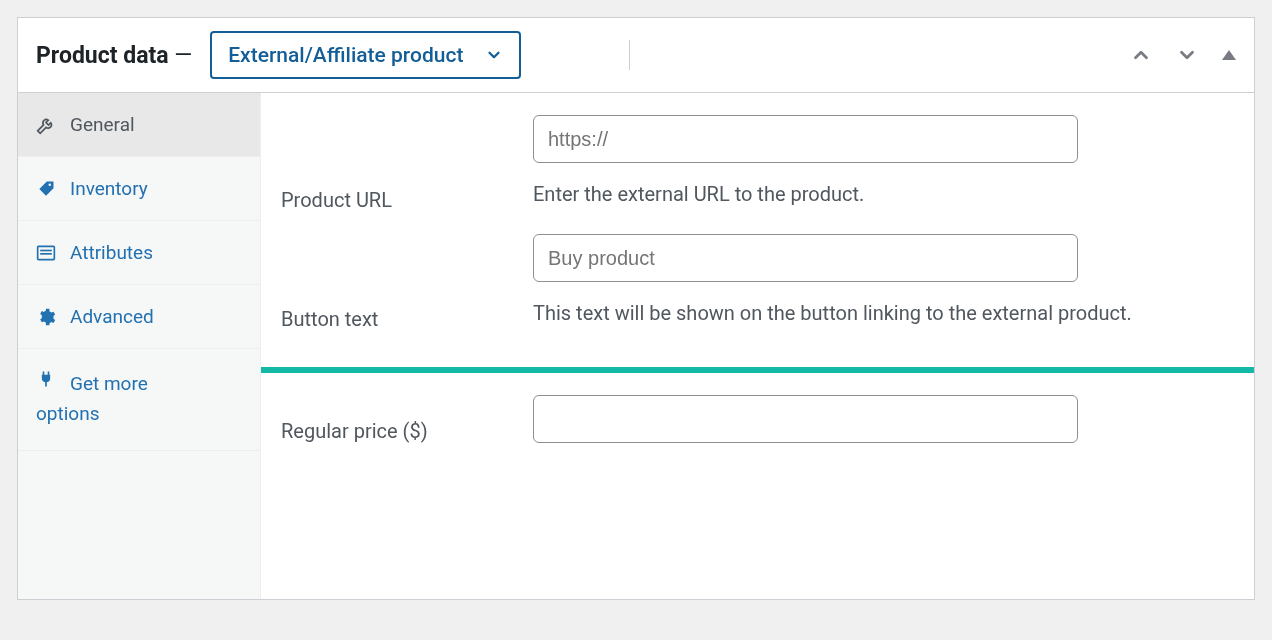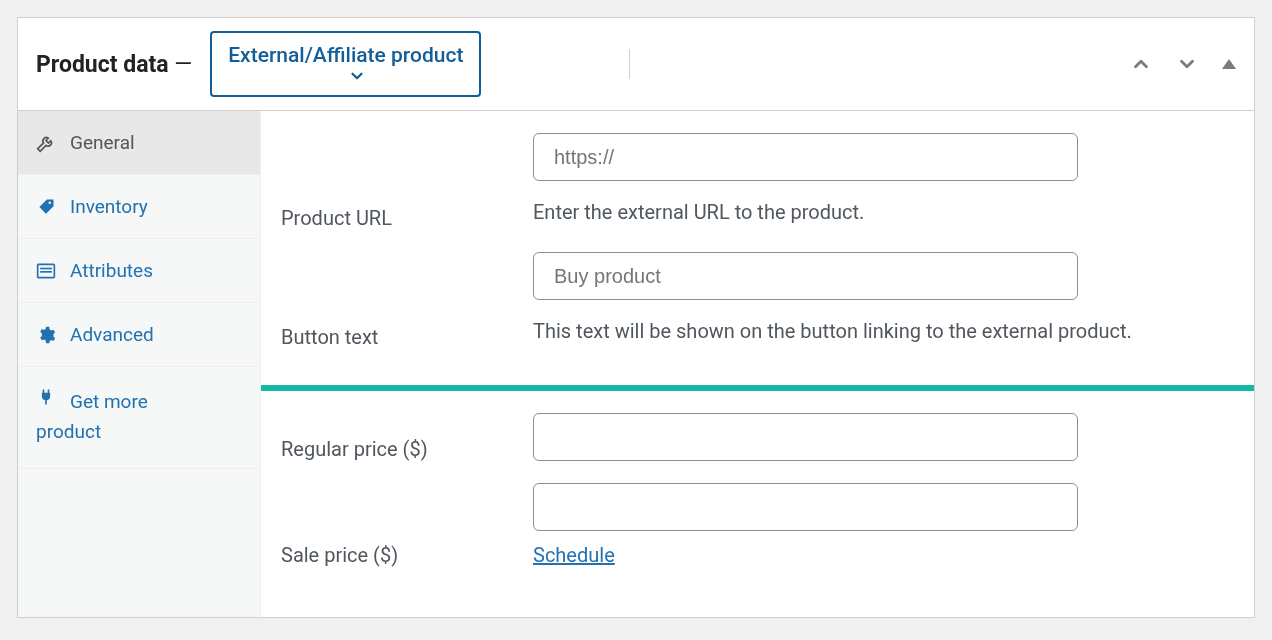--- a/index.html
+++ b/index.html
@@ -38,21 +38,20 @@
       display: flex;
       align-items: center;
       border: 2px solid #135e96;
       border-radius: 4px;
       padding: 10px 16px;
       color: #135e96;
       font-size: 21px;
       font-weight: 500;
       cursor: pointer;
       background: #fff;
-      flex-direction: column;
     }
     .product-type-select .chev {
       margin-left: 22px;
     }
     .vline {
       position: absolute;
       left: 611px;
       top: 50%;
       transform: translateY(-50%);
       width: 1px;
@@ -131,21 +130,21 @@
     }
     .field-control {
       flex-shrink: 0;
       width: 600px;
     }
     .text-input {
       width: 545px;
       height: 48px;
       border: 1px solid #8c8f94;
       border-radius: 6px;
-      padding: 0 20px;
+      padding: 0 14px;
       font-size: 20px;
       color: #3b82f6;
     }
     .text-input::placeholder {
       color: #757575;
     }
     .description {
       font-size: 20px;
       color: #50575e;
       margin-top: 14px;
@@ -243,21 +242,21 @@
 
       <a class="tab last">
         <div class="row1">
           <span class="icon">
             <svg viewBox="0 0 24 24" width="20" height="20" fill="currentColor">
                 <path d="M16 7V3h-2v4h-4V3H8v4H7v4a5 5 0 0 0 4 4.9V21h2v-5.1A5 5 0 0 0 17 11V7h-1z"></path>
               </svg>
           </span>
           <span>Get more</span>
         </div>
-        <span>product</span>
+        <span>options</span>
       </a>
 
     </div>
 
     <div class="main">
 
       <div class="section">
 
         <div class="field">
           <div class="field-label">Product URL</div>
@@ -279,28 +278,19 @@
 
       <div class="section divider">
 
         <div class="field">
           <div class="field-label">Regular price ($)</div>
           <div class="field-control">
             <input type="text" class="text-input" style="">
           </div>
         </div>
 
-        <div class="field">
-          <div class="field-label">Sale price ($)</div>
-          <div class="field-control">
-            <input type="text" class="text-input" style="">
-            <div>
-              <a class="schedule-link">Schedule</a>
-            </div>
-          </div>
-        </div>
 
       </div>
 
     </div>
 
   </div>
 </div>
 
 </body></html>

